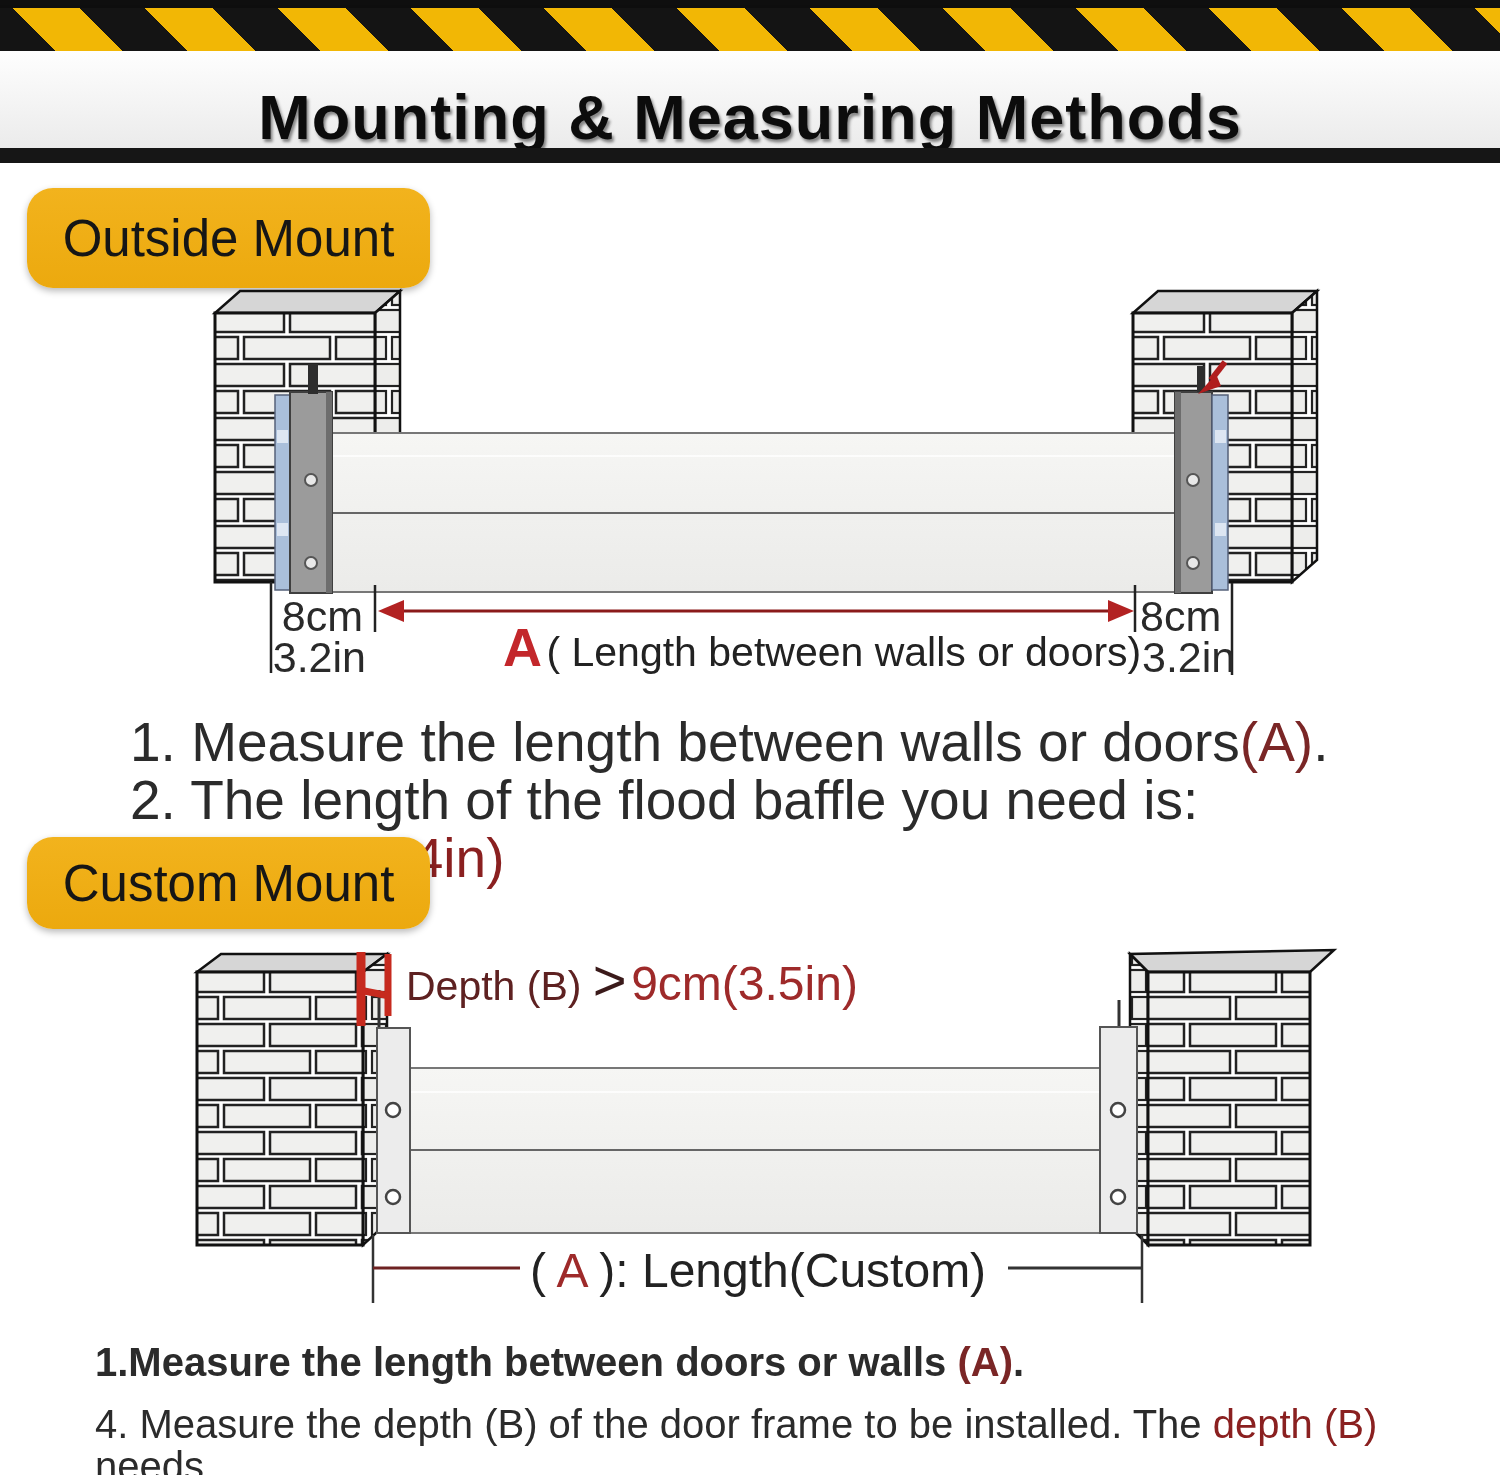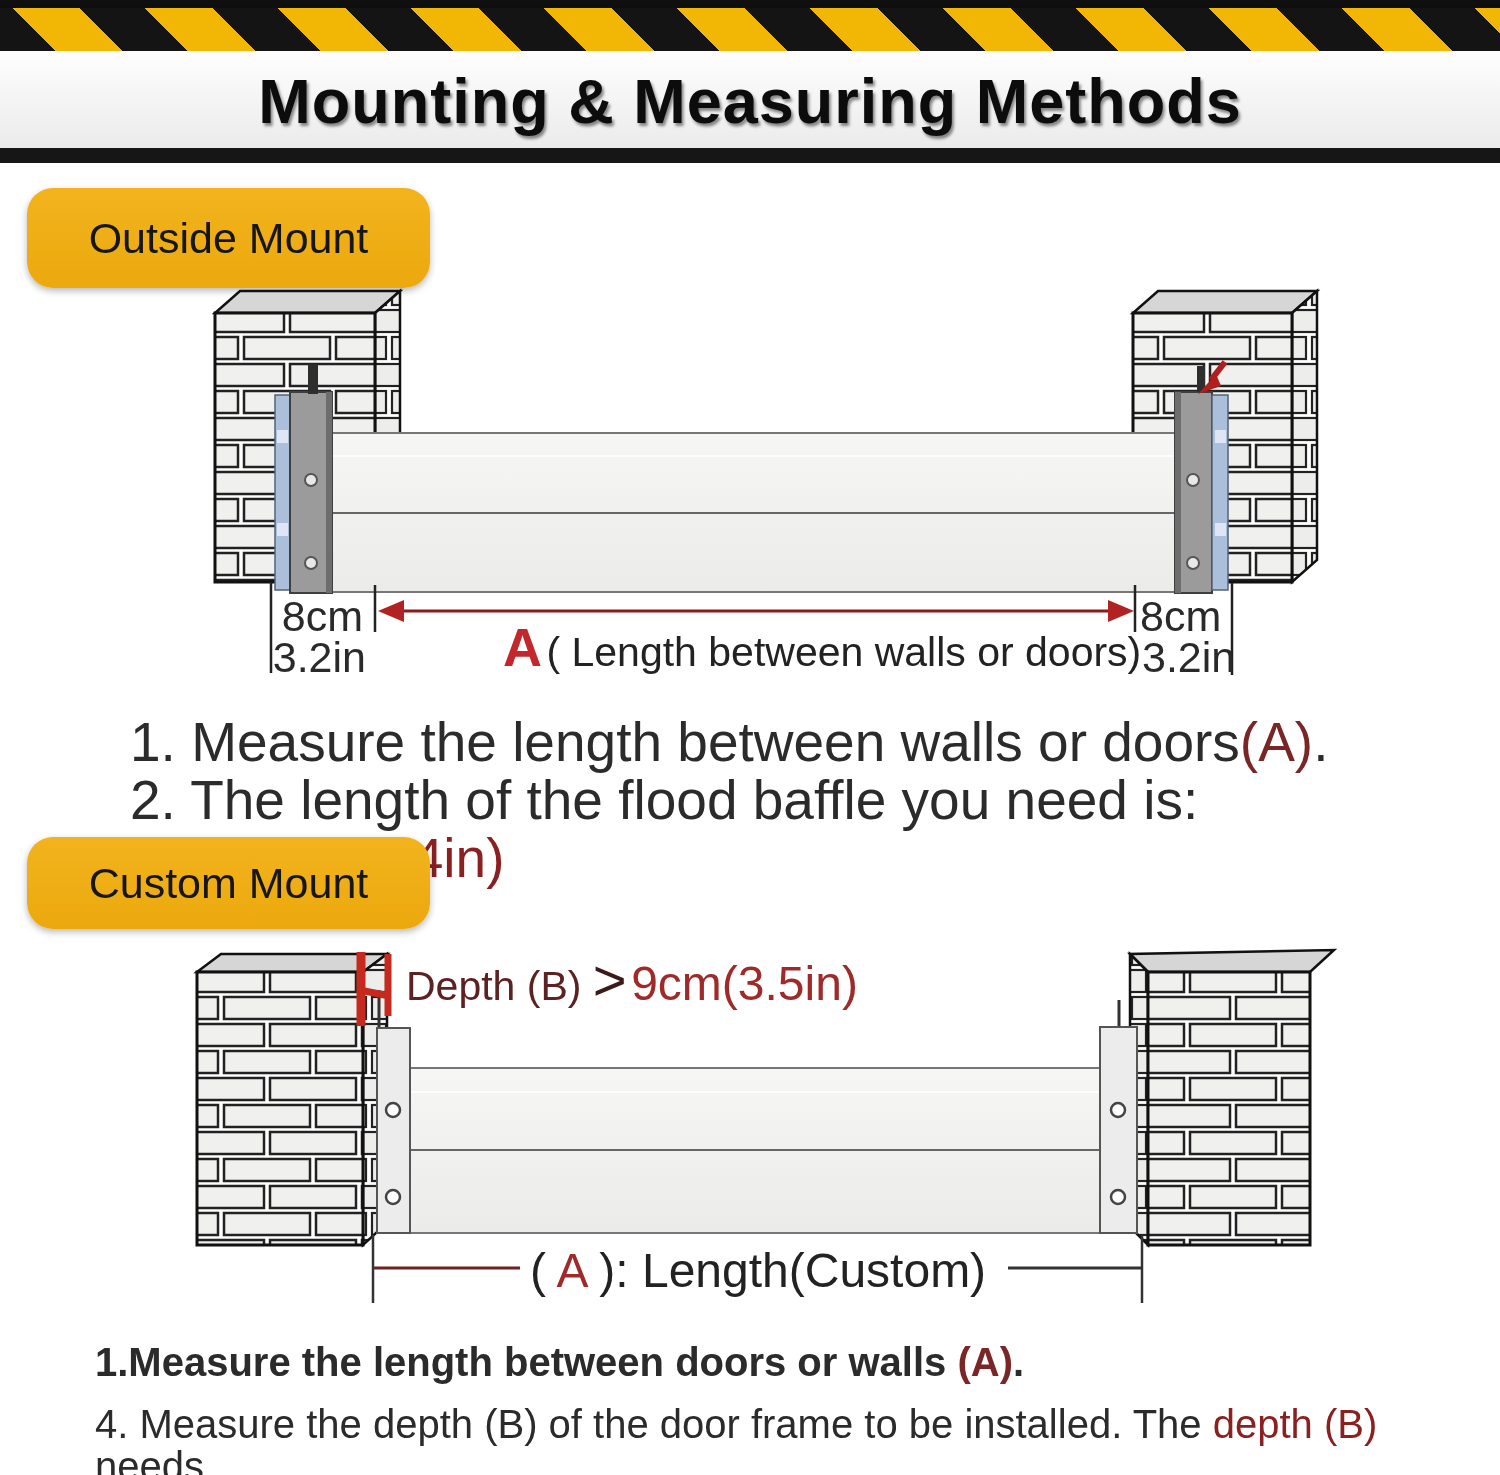--- a/index.html
+++ b/index.html
@@ -5,30 +5,30 @@
   html,body{margin:0;padding:0;background:#ffffff;}
   .canvas{position:relative;width:1500px;height:1475px;background:#ffffff;overflow:hidden;
           font-family:"Liberation Sans",sans-serif;}
   
   .top-black{position:absolute;left:0;top:0;width:1500px;height:9px;background:#0f0f0f;}
   .warning-tape{position:absolute;left:-10px;top:8px;width:1520px;height:43px;
     background:repeating-linear-gradient(45deg,#141414 0 46px,#f2b705 46px 94px);
     box-shadow:0 3px 5px rgba(0,0,0,.35);}
   .title-band{position:absolute;left:0;top:51px;width:1500px;height:97px;
     background:linear-gradient(#fefefe,#ebebeb);}
-  .title-band h1{margin:0;height:97px;line-height:100px;text-align:center;
+  .title-band h1{margin:16px;height:97px;line-height:100px;text-align:center;
     font-size:63px;font-weight:700;letter-spacing:1px;color:#0c0c0c;
     text-shadow:2px 3px 3px rgba(0,0,0,.45);}
   .black-divider{position:absolute;left:0;top:148px;width:1500px;height:15px;background:#161616;}
   
   .badge{position:absolute;left:27px;width:403px;border-radius:26px;
     background:linear-gradient(#f2b31d,#eca90e);
     box-shadow:0 3px 7px rgba(0,0,0,.28);
     display:flex;align-items:center;justify-content:center;
-    font-size:43px;font-weight:500;color:#161616;}
+    font-size:51px;font-weight:500;color:#161616;}
   .badge.outside{top:188px;height:100px;}
   .badge.inside{top:837px;height:92px;}
   
   .diagram{position:absolute;}
   .d1{left:150px;top:280px;}
   .d2{left:130px;top:940px;}
   
   .steps{position:absolute;color:#2b2b2b;font-size:55px;line-height:1.05;}
   .steps p{margin:0;}
   .steps-outside{left:130px;top:714px;width:1280px;}

